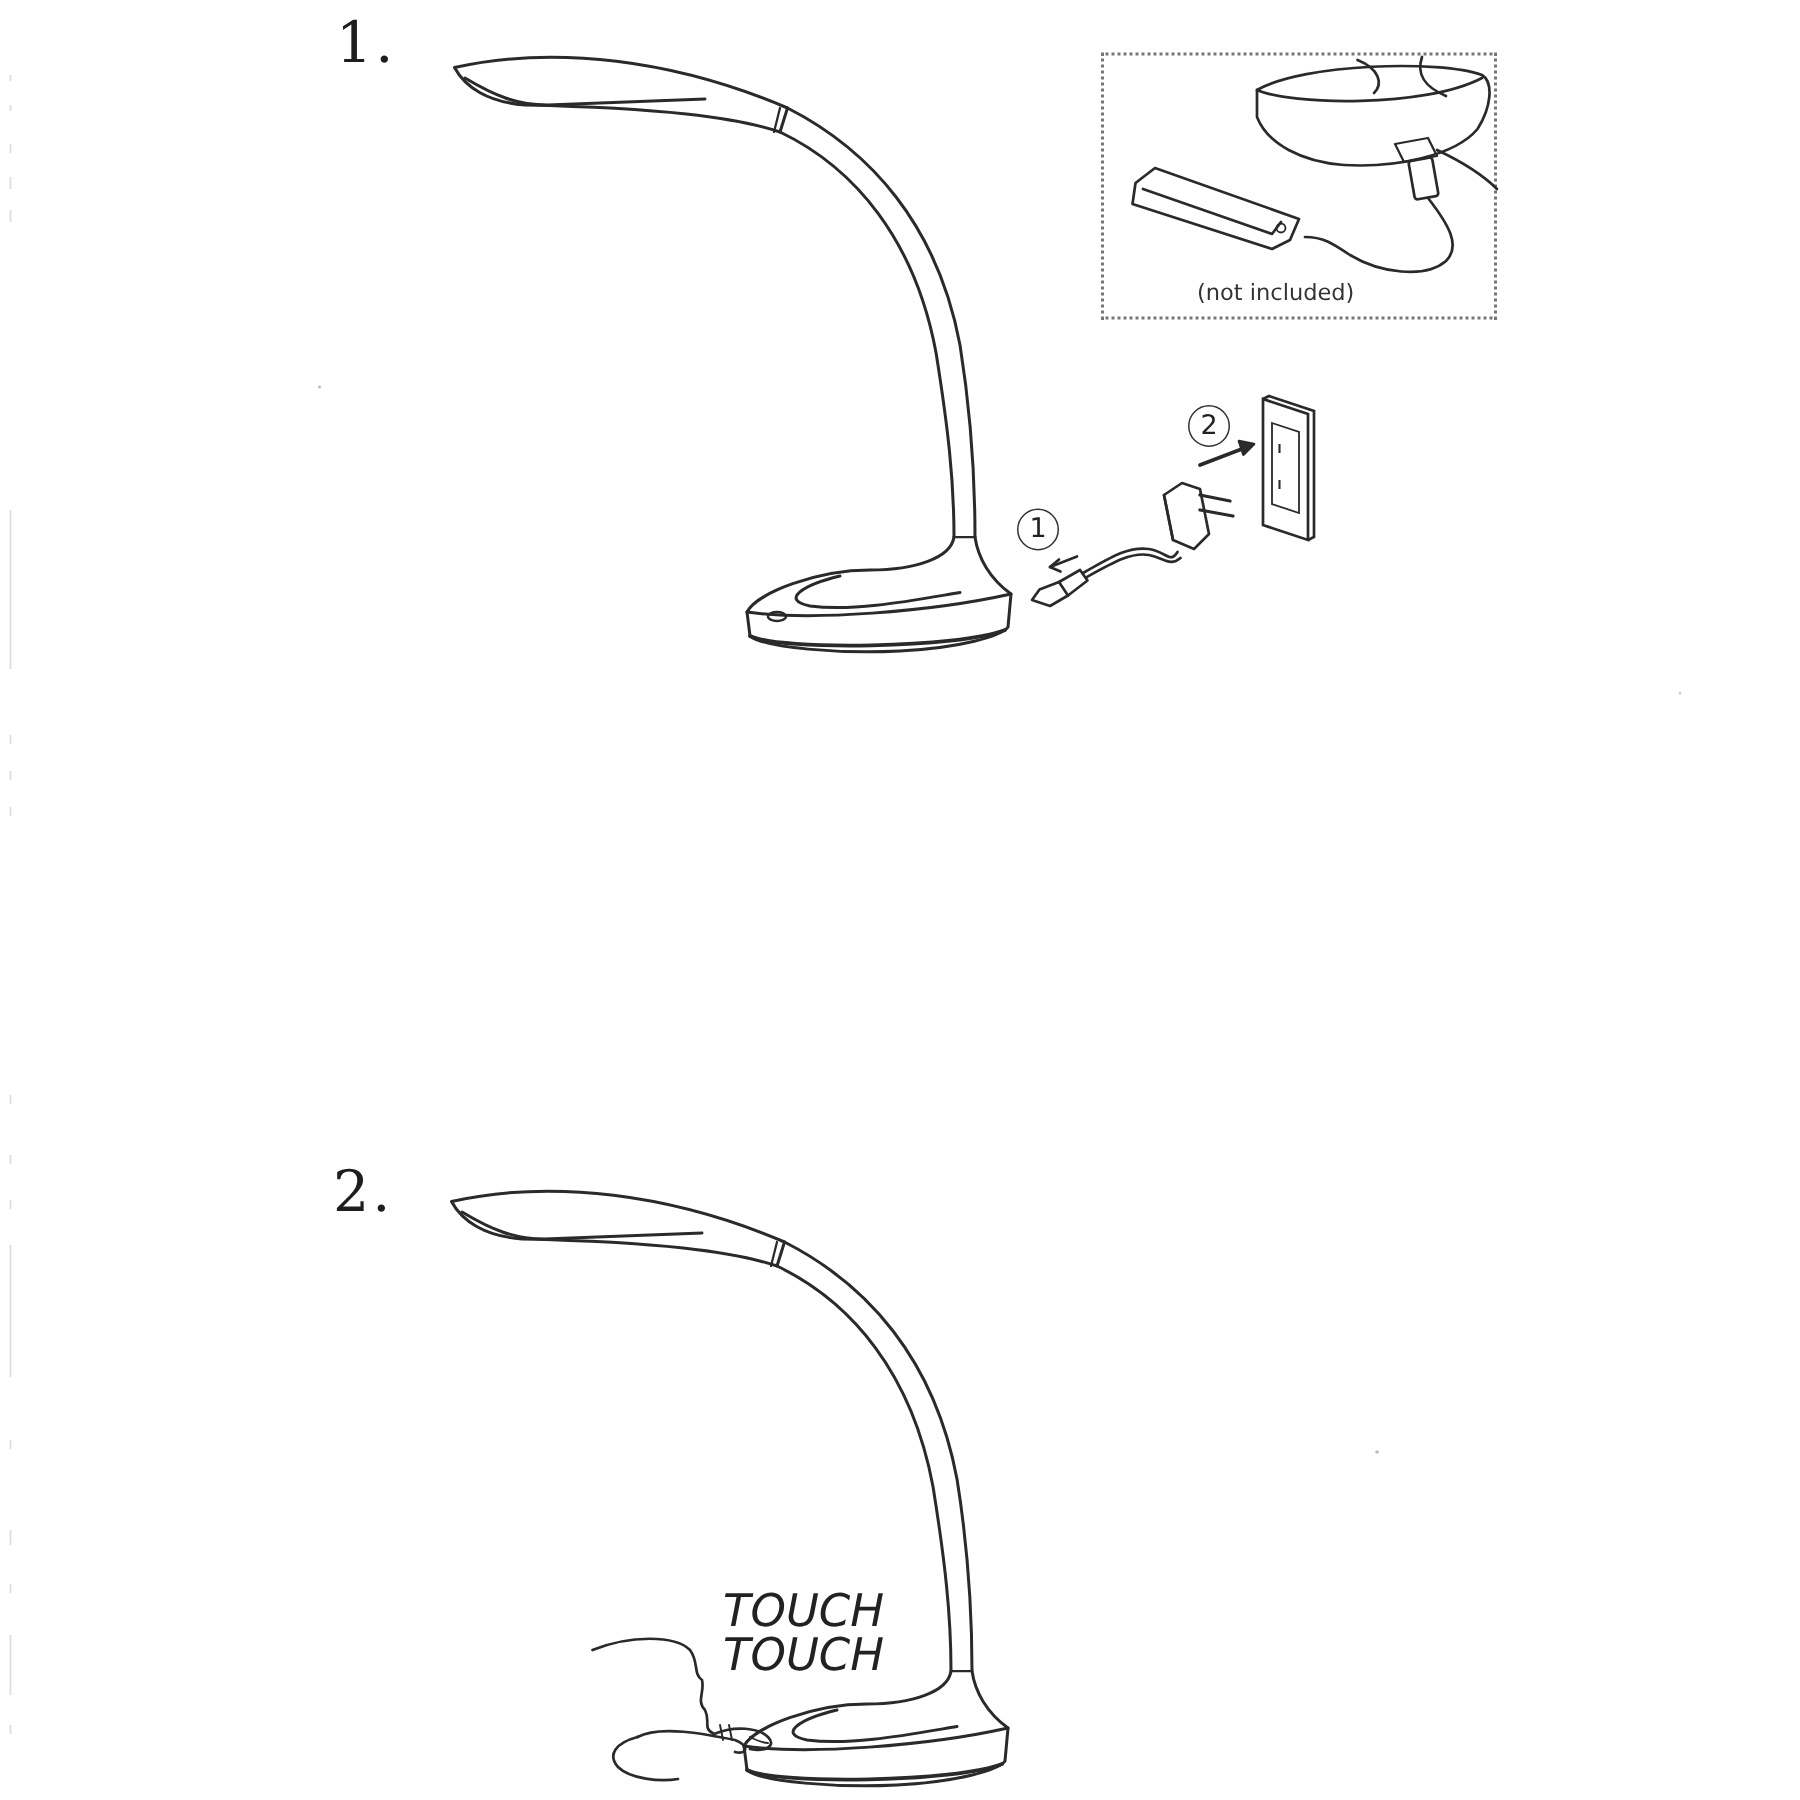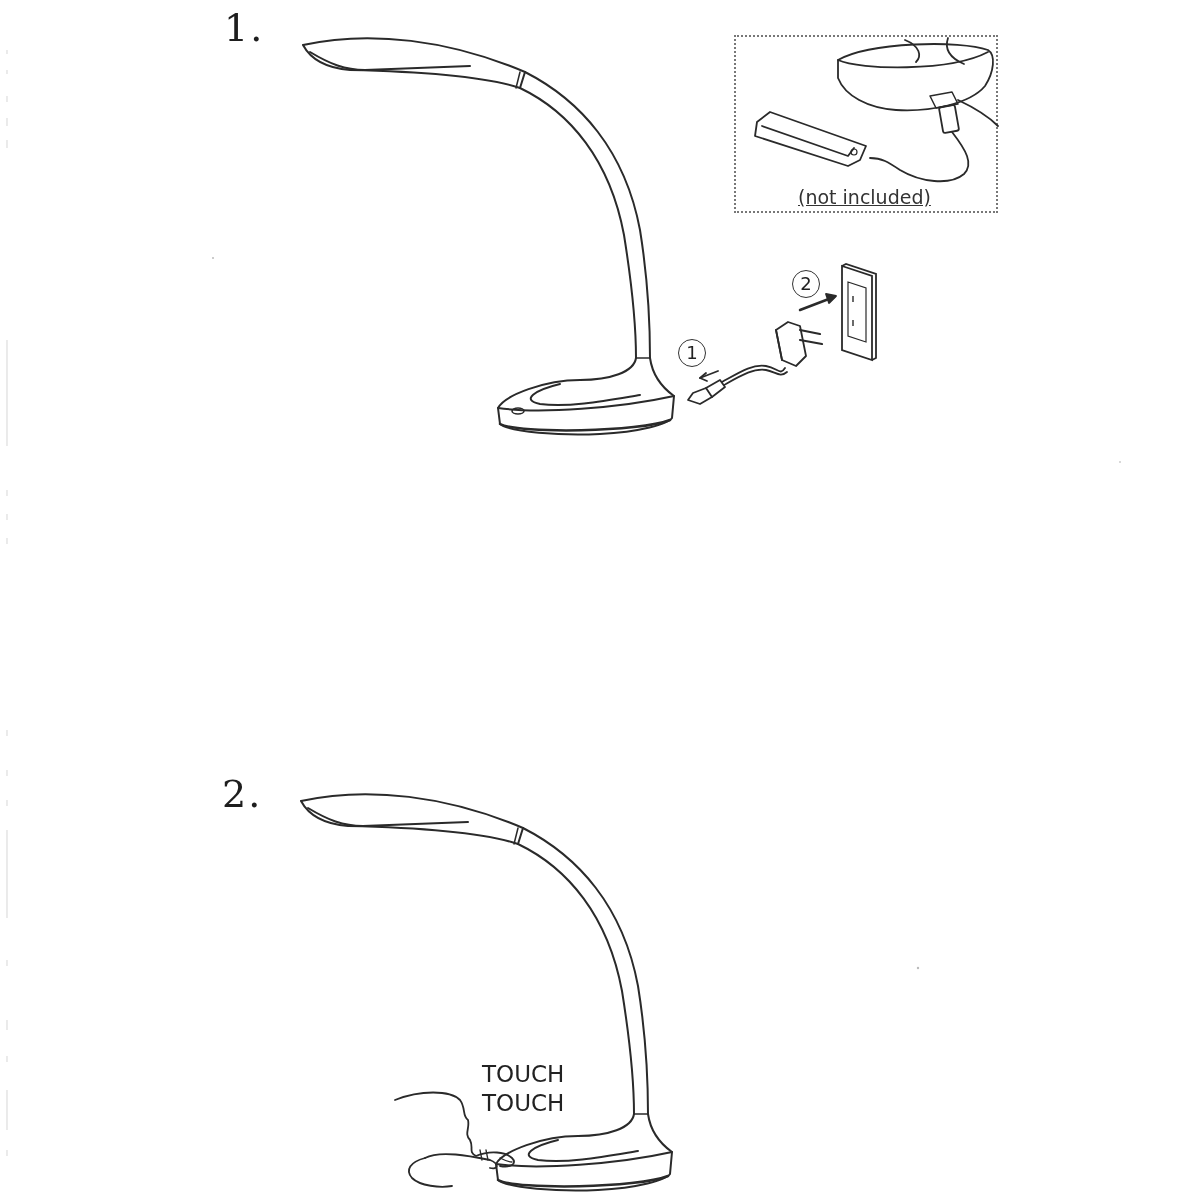--- a/index.html
+++ b/index.html
@@ -5,29 +5,29 @@
   html, body { margin: 0; padding: 0; background: #ffffff; }
   body { width: 1200px; height: 1200px; position: relative; overflow: hidden;
          font-family: "DejaVu Sans", sans-serif; color: #222; }
   .step-num { position: absolute; font-family: "DejaVu Serif", serif; font-size: 38px;
               color: #1e1e1e; letter-spacing: 2px; }
   #step1-num { left: 224px; top: 6px; }
   #step2-num { left: 222px; top: 772px; }
   svg.art { position: absolute; left: 0; top: 0; }
   .inset { position: absolute; left: 734px; top: 35px; width: 264px; height: 178px;
            border: 2px dotted #777; box-sizing: border-box; }
-  .inset-caption { position: absolute; left: 798px; top: 186px; font-size: 19px;
-                   color: #333; font-family: "DejaVu Sans", sans-serif; text-decoration: underline; }
+  .inset-caption { position: absolute; left: 798px; top: 186px; font-size: 15px;
+                   color: #333; font-family: "DejaVu Sans", sans-serif; }
   .circ-label { position: absolute; width: 26px; height: 26px; border: 1.6px solid #333;
                 border-radius: 50%; text-align: center; line-height: 26px; font-size: 18px;
                 font-family: "DejaVu Sans", sans-serif; color: #222; }
   #circ1 { left: 678px; top: 339px; }
   #circ2 { left: 792px; top: 270px; }
-  .touch-label { position: absolute; left: 482px; top: 1060px; font-size: 23px; line-height: 29px;
-                 text-align: center; color: #222; font-family: "DejaVu Sans", sans-serif; }
+  .touch-label { position: absolute; left: 482px; top: 1060px; font-size: 30px; line-height: 29px;
+                 text-align: center; color: #222; font-family: "DejaVu Sans", sans-serif; font-style: italic; }
 </style>
 </head>
 <body>
 
 <div id="step1-num" class="step-num">1.</div>
 <div id="step2-num" class="step-num">2.</div>
 
 <svg class="art" width="1200" height="1200">
   <g stroke="#ddd" stroke-width="1.2">
     <line x1="7" y1="50" x2="7" y2="54"></line>

